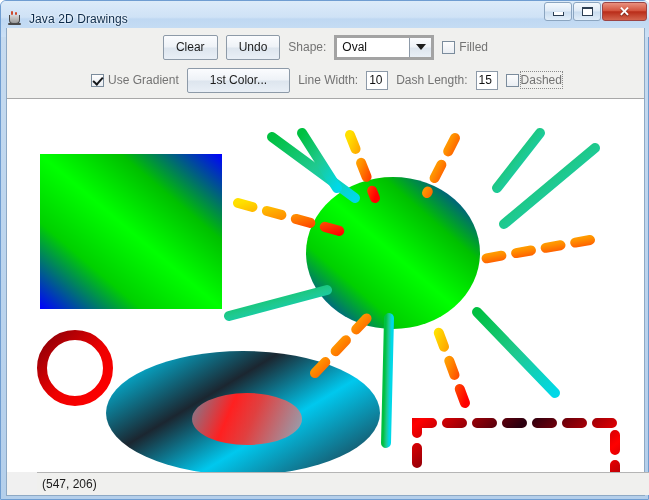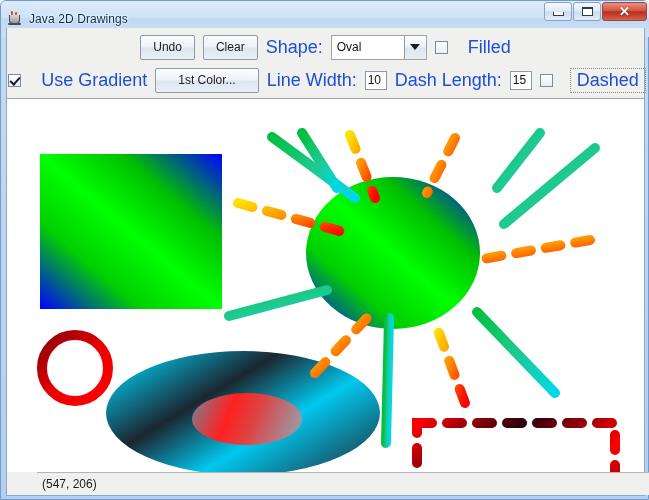--- a/index.html
+++ b/index.html
@@ -135,30 +135,30 @@
     color: #1c1c1c;
     border: 1px solid #8d9aa8;
     border-radius: 2px;
     background: linear-gradient(to bottom, #fbfcfe 0%, #eef2f7 48%, #dde5ee 52%, #e9eff6 100%);
     display: flex; align-items: center; justify-content: center;
     cursor: default;
     white-space: nowrap;
   }
 
   .lbl {
-    font-size: 18px;
-    color: #1d4ed8;
+    font-size: 12px;
+    color: #737373;
     white-space: nowrap;
   }
 
   .combo {
     height: 25px;
     display: flex;
     align-items: stretch;
-    border: 1px solid #a3a3a3;
+    border: 3px solid #a3a3a3;
     box-sizing: border-box;
     background: #ffffff;
   }
   .combo-val {
     min-width: 62px;
     padding: 0 5px;
     font-size: 12px;
     color: #111;
     display: flex; align-items: center;
     background: #ffffff;
@@ -171,21 +171,21 @@
   }
   .combo-arrow i {
     display:block;
     width: 0; height: 0;
     border-left: 5px solid transparent;
     border-right: 5px solid transparent;
     border-top: 6px solid #1c1c1c;
   }
 
   .chk-wrap {
-    display: flex; align-items: center; gap: 20px;
+    display: flex; align-items: center; gap: 4px;
     cursor: default;
   }
   .chkbox {
     width: 13px; height: 13px;
     box-sizing: border-box;
     border: 1px solid #7b8c9c;
     background: linear-gradient(to bottom, #fdfdfd 0%, #eaeef3 100%);
     position: relative;
     flex: 0 0 auto;
   }
@@ -193,21 +193,21 @@
     content: "";
     position: absolute;
     left: 3px; top: 0px;
     width: 4px; height: 8px;
     border: solid #16181a;
     border-width: 0 2px 2px 0;
     transform: rotate(42deg);
   }
   .chk-focus {
     border: 1px dotted #8a8a8a;
-    padding: 1px 6px;
+    padding: 1px 0;
     margin: -2px -3px;
     text-align: right;
   }
 
   .txtfield {
     height: 19px;
     width: 22px;
     box-sizing: border-box;
     border: 1px solid #8d9aa8;
     background: #ffffff;
@@ -298,22 +298,22 @@
         <span class="glyph-close">✕</span>
       </div>
     </div>
   </div>
 
   <div id="client">
 
     <div id="toolbar">
 
       <div class="trow" id="trow1">
+        <div class="swingbtn">Clear</div>
         <div class="swingbtn">Undo</div>
-        <div class="swingbtn">Clear</div>
         <span class="lbl">Shape:</span>
         <div class="combo">
           <div class="combo-val">Oval</div>
           <div class="combo-arrow">
               <i></i>
             </div>
         </div>
         <div class="chk-wrap">
           <span class="chkbox"></span>
           <span class="lbl">Filled</span>

